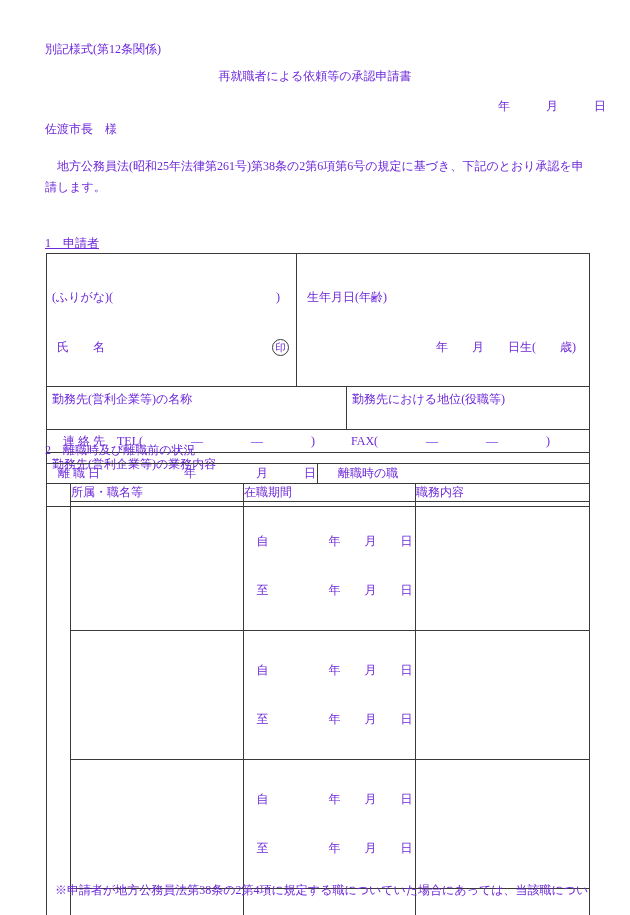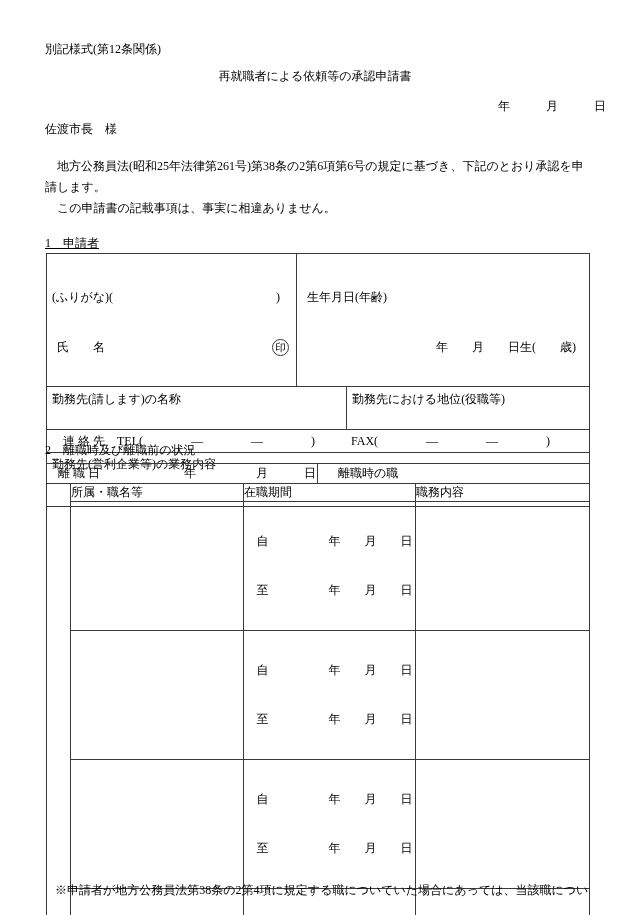--- a/index.html
+++ b/index.html
@@ -4,21 +4,21 @@
 <style>
   * { box-sizing: border-box; margin: 0; padding: 0; }
   html, body { background: #ffffff; }
   .page {
     position: relative;
     width: 630px;
     height: 915px;
     background: #ffffff;
     font-family: "Liberation Serif", "DejaVu Serif", serif;
     font-size: 12px;
-    color: #000000;
+    color: #6d28d9;
     overflow: hidden;
   }
   .line { position: absolute; white-space: pre; line-height: 15px; }
   .form-note   { left: 45px; top: 42px; }
   .doc-title   { left: 0; top: 69px; width: 100%; text-align: center; }
   .date-line   { right: 24px; top: 99px; text-align: right; }
   .addressee   { left: 45px; top: 122px; }
   .body1       { left: 45px; top: 159px; }
   .body2       { left: 45px; top: 180px; }
   .body3       { left: 45px; top: 201px; }
@@ -60,21 +60,20 @@
 <body>
 
 <div class="page">
 
   <div class="line form-note">別記様式(第12条関係)</div>
   <div class="line doc-title">再就職者による依頼等の承認申請書</div>
   <div class="line date-line">年　　　月　　　日</div>
   <div class="line addressee">佐渡市長　様</div>
   <div class="line body1">　地方公務員法(昭和25年法律第261号)第38条の2第6項第6号の規定に基づき、下記のとおり承認を申</div>
   <div class="line body2">請します。</div>
-  <div class="line body3">　この申請書の記載事項は、事実に相違ありません。</div>
 
   <div class="line sec1-head">1　申請者</div>
 
   <table class="t1">
     <colgroup>
         <col style="width:250px">
         <col style="width:50px">
         <col style="width:243px">
       </colgroup>
     <tbody>
@@ -88,21 +87,21 @@
           <span>氏　　名</span>
           <span class="seal"><span>印</span></span>
         </div>
       </td>
       <td class="cellB" colspan="2">
         <div class="blabel">生年月日(年齢)</div>
         <div class="bline">年　　月　　日生(　　歳)</div>
       </td>
     </tr>
     <tr class="r2">
-      <td colspan="2">勤務先(請します)の名称</td>
+      <td colspan="2">勤務先(営利企業等)の名称</td>
       <td>勤務先における地位(役職等)</td>
     </tr>
     <tr class="r3">
       <td colspan="3">連 絡 先　TEL(　　　　―　　　　―　　　　)　　　FAX(　　　　―　　　　―　　　　)</td>
     </tr>
     <tr class="r4">
       <td colspan="3">勤務先(営利企業等)の業務内容</td>
     </tr>
   </tbody>
     </table>

